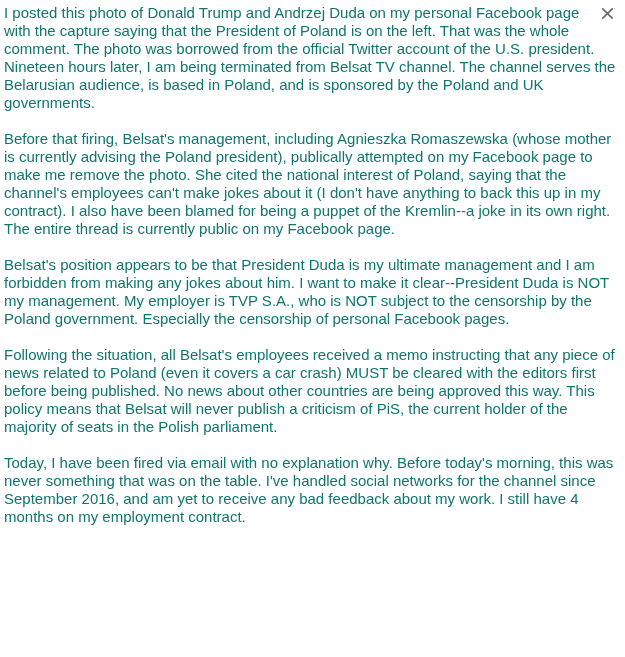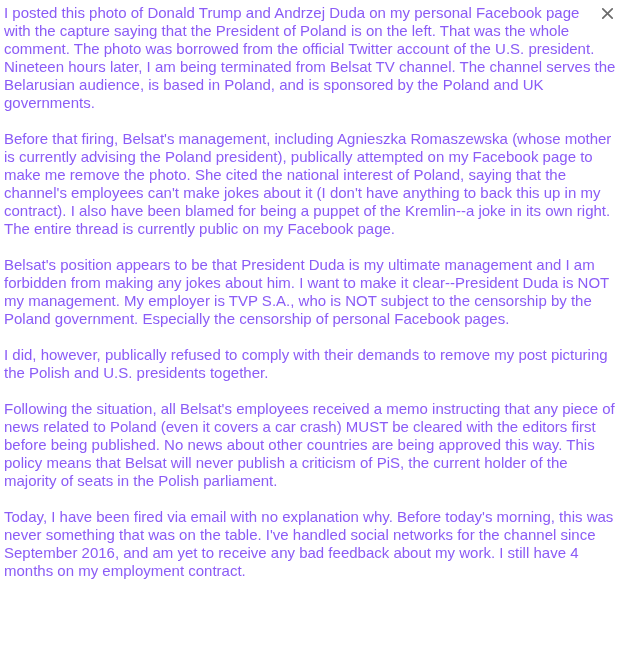--- a/index.html
+++ b/index.html
@@ -10,21 +10,21 @@
   body {
     width: 625px;
     height: 657px;
     overflow: hidden;
     font-family: "Liberation Sans", sans-serif;
   }
   .post {
     padding: 4px 5px 0 4px;
     font-size: 15px;
     line-height: 18px;
-    color: #8b5cf6;
+    color: #0f766e;
   }
   .post p {
     margin: 0 0 18px 0;
   }
   .close-btn {
     float: right;
     width: 15px;
     height: 14px;
     padding: 0;
     margin: 2px 4px 4px 10px;
@@ -45,17 +45,16 @@
   <button class="close-btn" title="Close">
     <svg width="13" height="13" viewBox="0 0 13 13" aria-hidden="true">
       <line x1="1.8" y1="1.8" x2="11.2" y2="11.2" stroke="#6b6b6b" stroke-width="1.7" stroke-linecap="round"></line>
       <line x1="11.2" y1="1.8" x2="1.8" y2="11.2" stroke="#6b6b6b" stroke-width="1.7" stroke-linecap="round"></line>
     </svg>
   </button>
 
   <p>I posted this photo of Donald Trump and Andrzej Duda on my personal Facebook page with the capture saying that the President of Poland is on the left. That was the whole comment. The photo was borrowed from the official Twitter account of the U.S. president. Nineteen hours later, I am being terminated from Belsat TV channel. The channel serves the Belarusian audience, is based in Poland, and is sponsored by the Poland and UK governments.</p>
   <p>Before that firing, Belsat's management, including Agnieszka Romaszewska (whose mother is currently advising the Poland president), publically attempted on my Facebook page to make me remove the photo. She cited the national interest of Poland, saying that the channel's employees can't make jokes about it (I don't have anything to back this up in my contract). I also have been blamed for being a puppet of the Kremlin--a joke in its own right. The entire thread is currently public on my Facebook page.</p>
   <p>Belsat's position appears to be that President Duda is my ultimate management and I am forbidden from making any jokes about him. I want to make it clear--President Duda is NOT my management. My employer is TVP S.A., who is NOT subject to the censorship by the Poland government. Especially the censorship of personal Facebook pages.</p>
-  <p>I did, however, publically refused to comply with their demands to remove my post picturing the Polish and U.S. presidents together.</p>
   <p>Following the situation, all Belsat's employees received a memo instructing that any piece of news related to Poland (even it covers a car crash) MUST be cleared with the editors first before being published. No news about other countries are being approved this way. This policy means that Belsat will never publish a criticism of PiS, the current holder of the majority of seats in the Polish parliament.</p>
   <p>Today, I have been fired via email with no explanation why. Before today's morning, this was never something that was on the table. I've handled social networks for the channel since September 2016, and am yet to receive any bad feedback about my work. I still have 4 months on my employment contract.</p>
 
 </div>
 
 </body></html>

